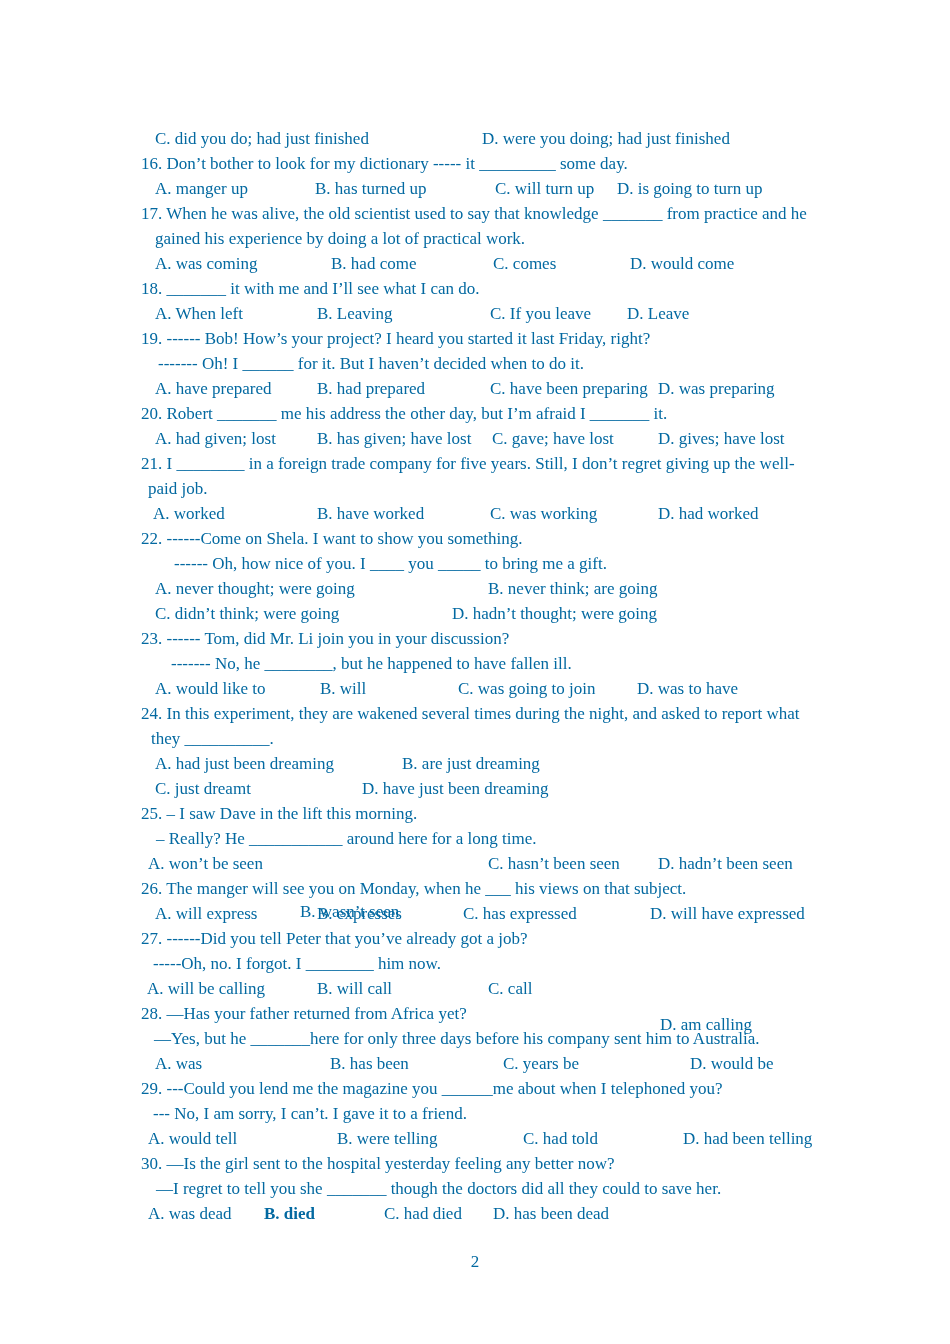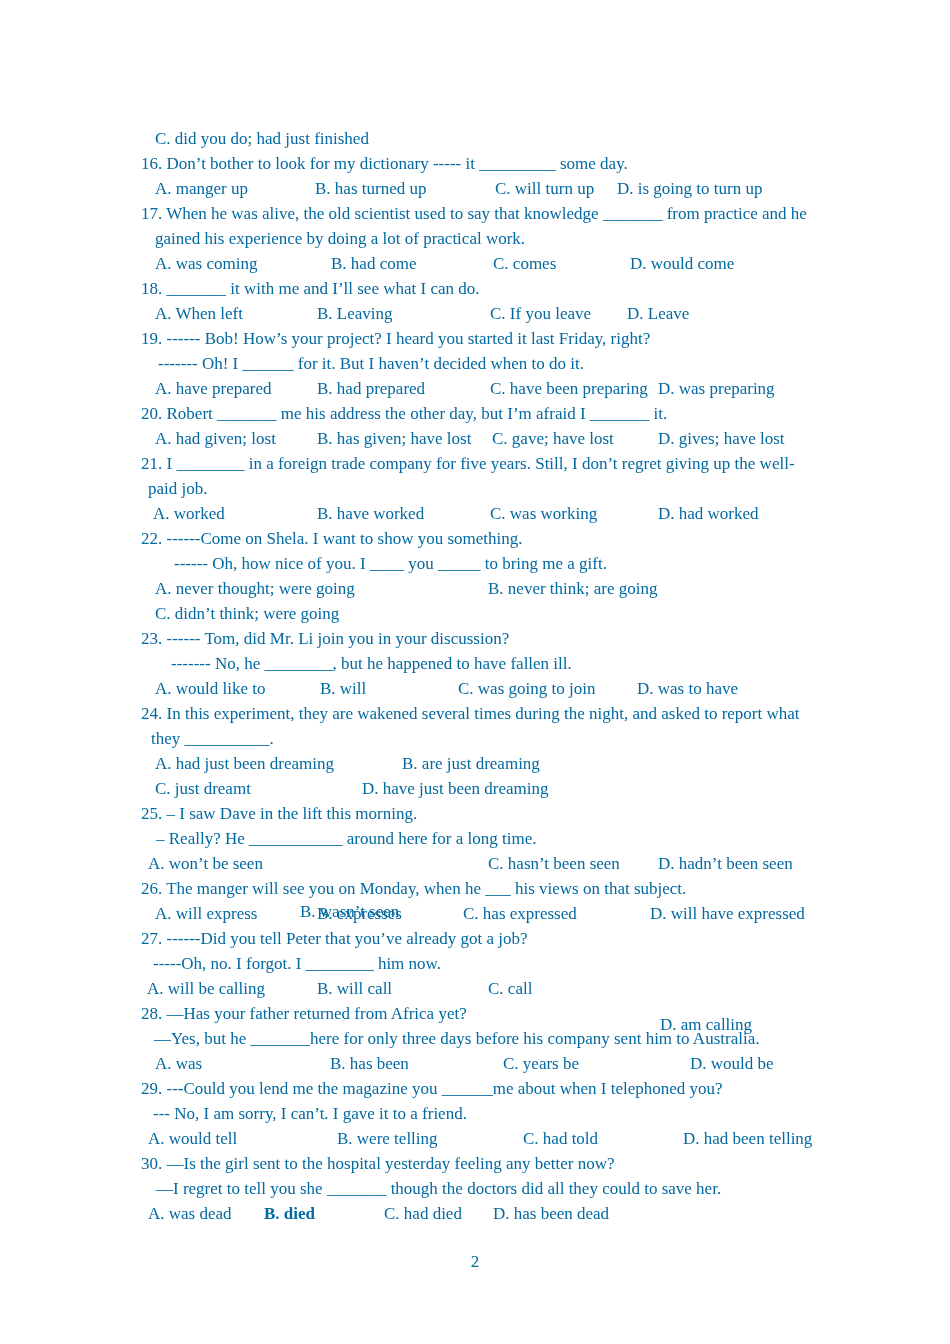--- a/index.html
+++ b/index.html
@@ -47,20 +47,21 @@
     text-align: center;
   }
 </style>
 </head>
 <body>
 
 <div class="page">
   <div class="doc" id="doc">
       <div class="line" style="top: 0px;">
         <span class="seg" style="left: 155px;">C. did you do; had just finished</span>
+        <span class="seg" style="left: 482px;">D. were you doing; had just finished</span>
       </div>
       <div class="line" style="top: 25px;">
         <span class="seg" style="left: 141px;">16. Don’t bother to look for my dictionary ----- it _________ some day.</span>
       </div>
       <div class="line" style="top: 50px;">
         <span class="seg" style="left: 155px;">A. manger up</span>
         <span class="seg" style="left: 315px;">B. has turned up</span>
         <span class="seg" style="left: 495px;">C. will turn up</span>
         <span class="seg" style="left: 617px;">D. is going to turn up</span>
       </div>
@@ -123,20 +124,21 @@
       </div>
       <div class="line" style="top: 425px;">
         <span class="seg" style="left: 174px;">------ Oh, how nice of you. I ____ you _____ to bring me a gift.</span>
       </div>
       <div class="line" style="top: 450px;">
         <span class="seg" style="left: 155px;">A. never thought; were going</span>
         <span class="seg" style="left: 488px;">B. never think; are going</span>
       </div>
       <div class="line" style="top: 475px;">
         <span class="seg" style="left: 155px;">C. didn’t think; were going</span>
+        <span class="seg" style="left: 452px;">D. hadn’t thought; were going</span>
       </div>
       <div class="line" style="top: 500px;">
         <span class="seg" style="left: 141px;">23. ------ Tom, did Mr. Li join you in your discussion?</span>
       </div>
       <div class="line" style="top: 525px;">
         <span class="seg" style="left: 171px;">------- No, he ________, but he happened to have fallen ill.</span>
       </div>
       <div class="line" style="top: 550px;">
         <span class="seg" style="left: 155px;">A. would like to</span>
         <span class="seg" style="left: 320px;">B. will</span>

